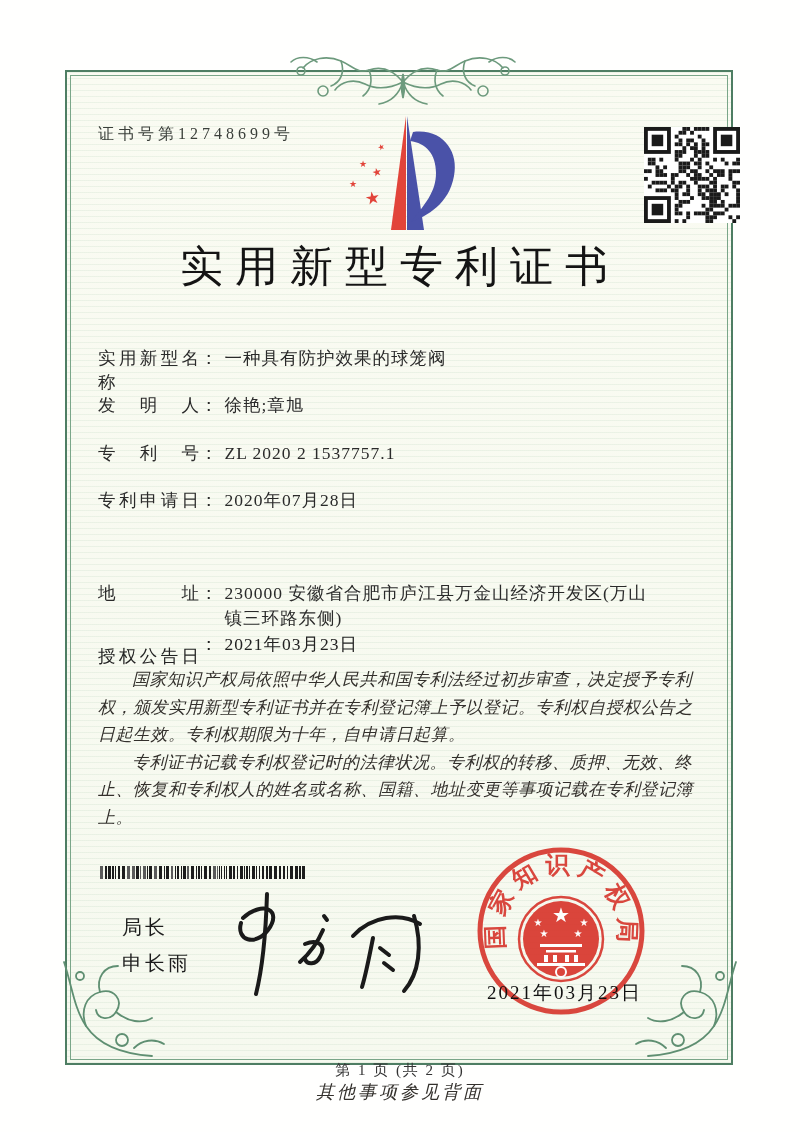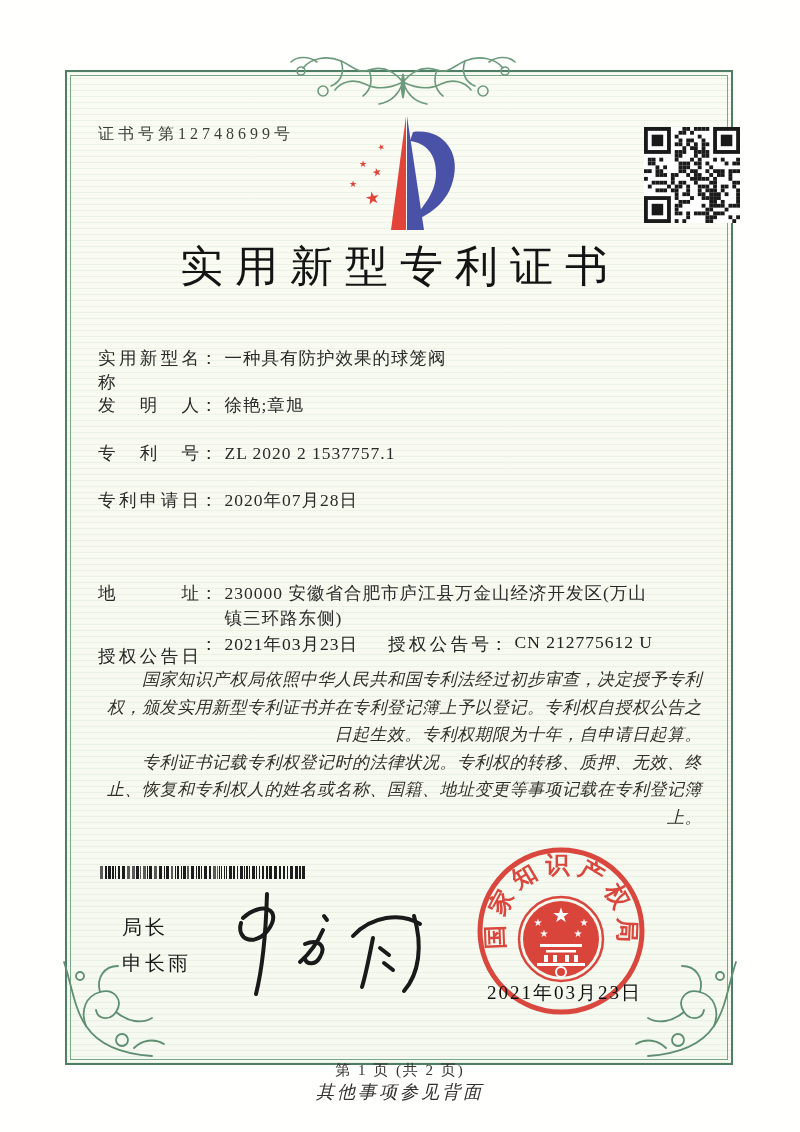--- a/index.html
+++ b/index.html
@@ -14,21 +14,21 @@
   .abs{position:absolute;}
   .cert-no{left:98px;top:124px;font-size:16px;letter-spacing:4px;color:#3a3f3a;}
   .title{left:0;right:0;top:238px;text-align:center;font-size:43px;letter-spacing:12px;
          color:#141414;font-weight:500;margin:0;}
   .field-row{left:98px;width:560px;font-size:17.5px;color:#2a2a2a;letter-spacing:1px;}
   .f-label{display:inline-block;width:102px;text-align:justify;text-align-last:justify;vertical-align:top;}
   .f-colon{display:inline-block;margin-right:6px;vertical-align:top;}
   .f-value{display:inline-block;width:430px;vertical-align:top;line-height:25px;}
   .grant-pair{position:absolute;white-space:nowrap;font-size:17.5px;letter-spacing:1px;}
   .body-text{left:98px;top:666px;width:604px;font-size:17px;line-height:27.5px;
-             font-style:italic;color:#33302c;text-align:right;}
+             font-style:italic;color:#33302c;}
   .body-text p{margin:0;text-indent:2em;letter-spacing:0.5px;}
   .barcode{left:100px;top:866px;height:13px;display:flex;align-items:stretch;}
   .barcode span{display:block;height:100%;}
   .director{left:98px;font-family:"Liberation Sans","DejaVu Sans",sans-serif;
             font-size:20px;letter-spacing:3px;color:#1c1c1c;margin-left:24px;}
   .seal-date{left:487px;top:980px;font-size:19px;letter-spacing:2px;color:#111;z-index:6;}
   .page-info{left:0;right:0;top:1061px;text-align:center;font-size:15px;letter-spacing:2px;color:#333;}
   .back-note{left:0;right:0;top:1080px;text-align:center;font-size:18px;font-style:italic;
              letter-spacing:3px;color:#33302c;}
   svg{display:block;}
@@ -314,23 +314,20 @@
   <div class="abs field-row" style="top:488px;">
     <span class="f-label">专利申请日</span><span class="f-colon">：</span><span class="f-value">2020年07月28日</span>
   </div>
   <div class="abs field-row" style="top:581px;">
     <span class="f-label">地址</span><span class="f-colon">：</span><span class="f-value">230000 安徽省合肥市庐江县万金山经济开发区(万山镇三环路东侧)</span>
   </div>
 
   <div class="grant-pair" style="left:98px;top:632px;">
     <span class="f-label" style="width:102px;margin-top:12px;">授权公告日</span><span class="f-colon">：</span><span>2021年03月23日</span>
   </div>
-  <div class="grant-pair" style="left:388px;top:632px;">
-    <span class="f-label" style="width:102px;">授权公告号</span><span class="f-colon">：</span><span>CN 212775612 U</span>
-  </div>
 
   <div class="abs body-text">
     <p>国家知识产权局依照中华人民共和国专利法经过初步审查，决定授予专利权，颁发实用新型专利证书并在专利登记簿上予以登记。专利权自授权公告之日起生效。专利权期限为十年，自申请日起算。</p>
     <p>专利证书记载专利权登记时的法律状况。专利权的转移、质押、无效、终止、恢复和专利权人的姓名或名称、国籍、地址变更等事项记载在专利登记簿上。</p>
   </div>
 
   <div id="barcode" class="abs barcode">
       <span style="width: 3px; margin-right: 2px; background: rgb(90, 90, 90);"></span>
       <span style="width: 2px; margin-right: 1px; background: rgb(28, 28, 28);"></span>
       <span style="width: 3px; margin-right: 1px; background: rgb(28, 28, 28);"></span>

